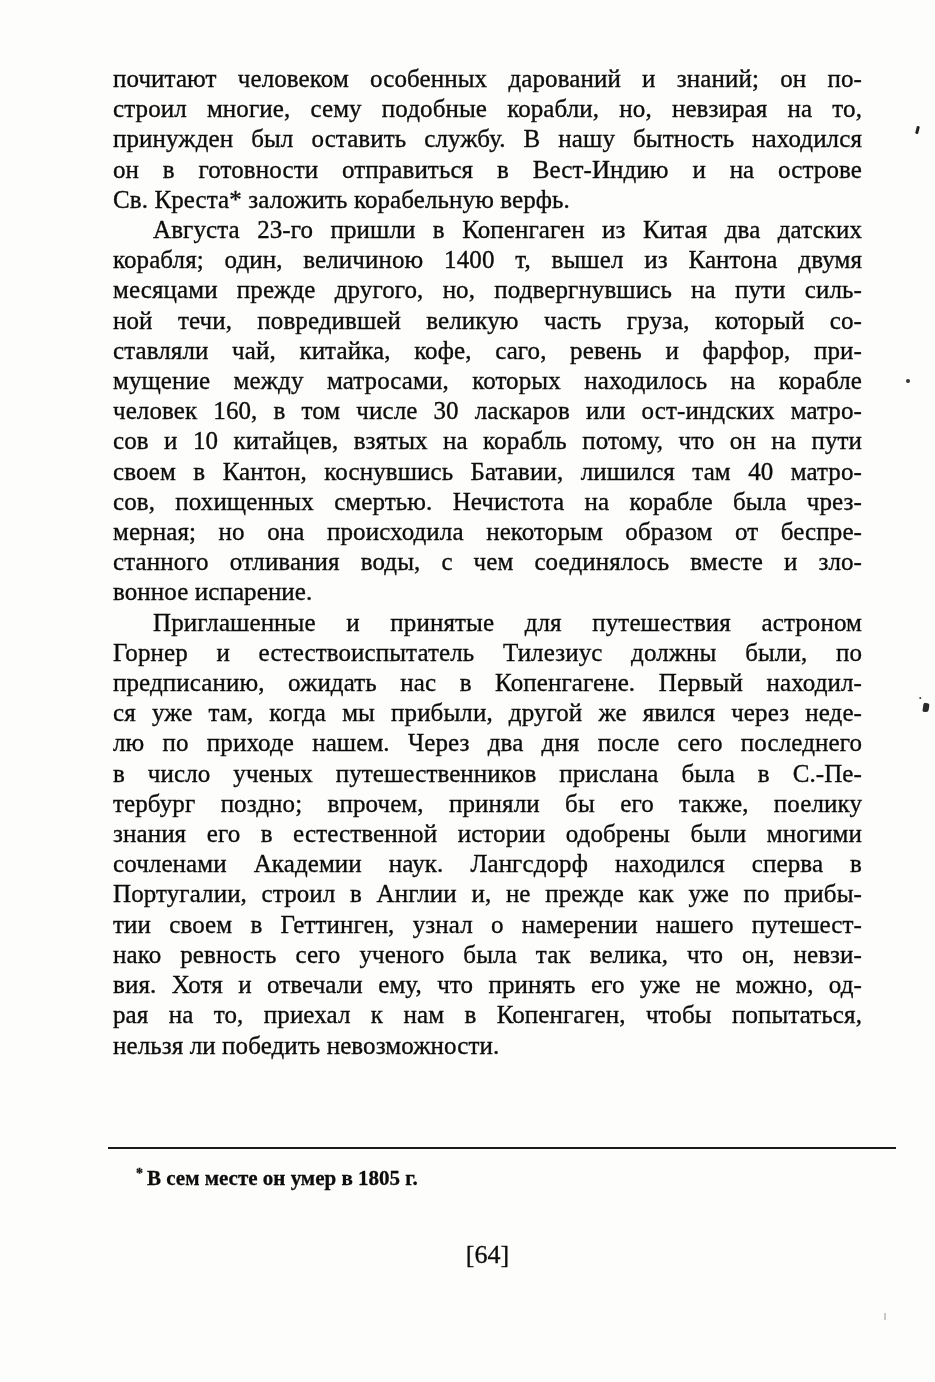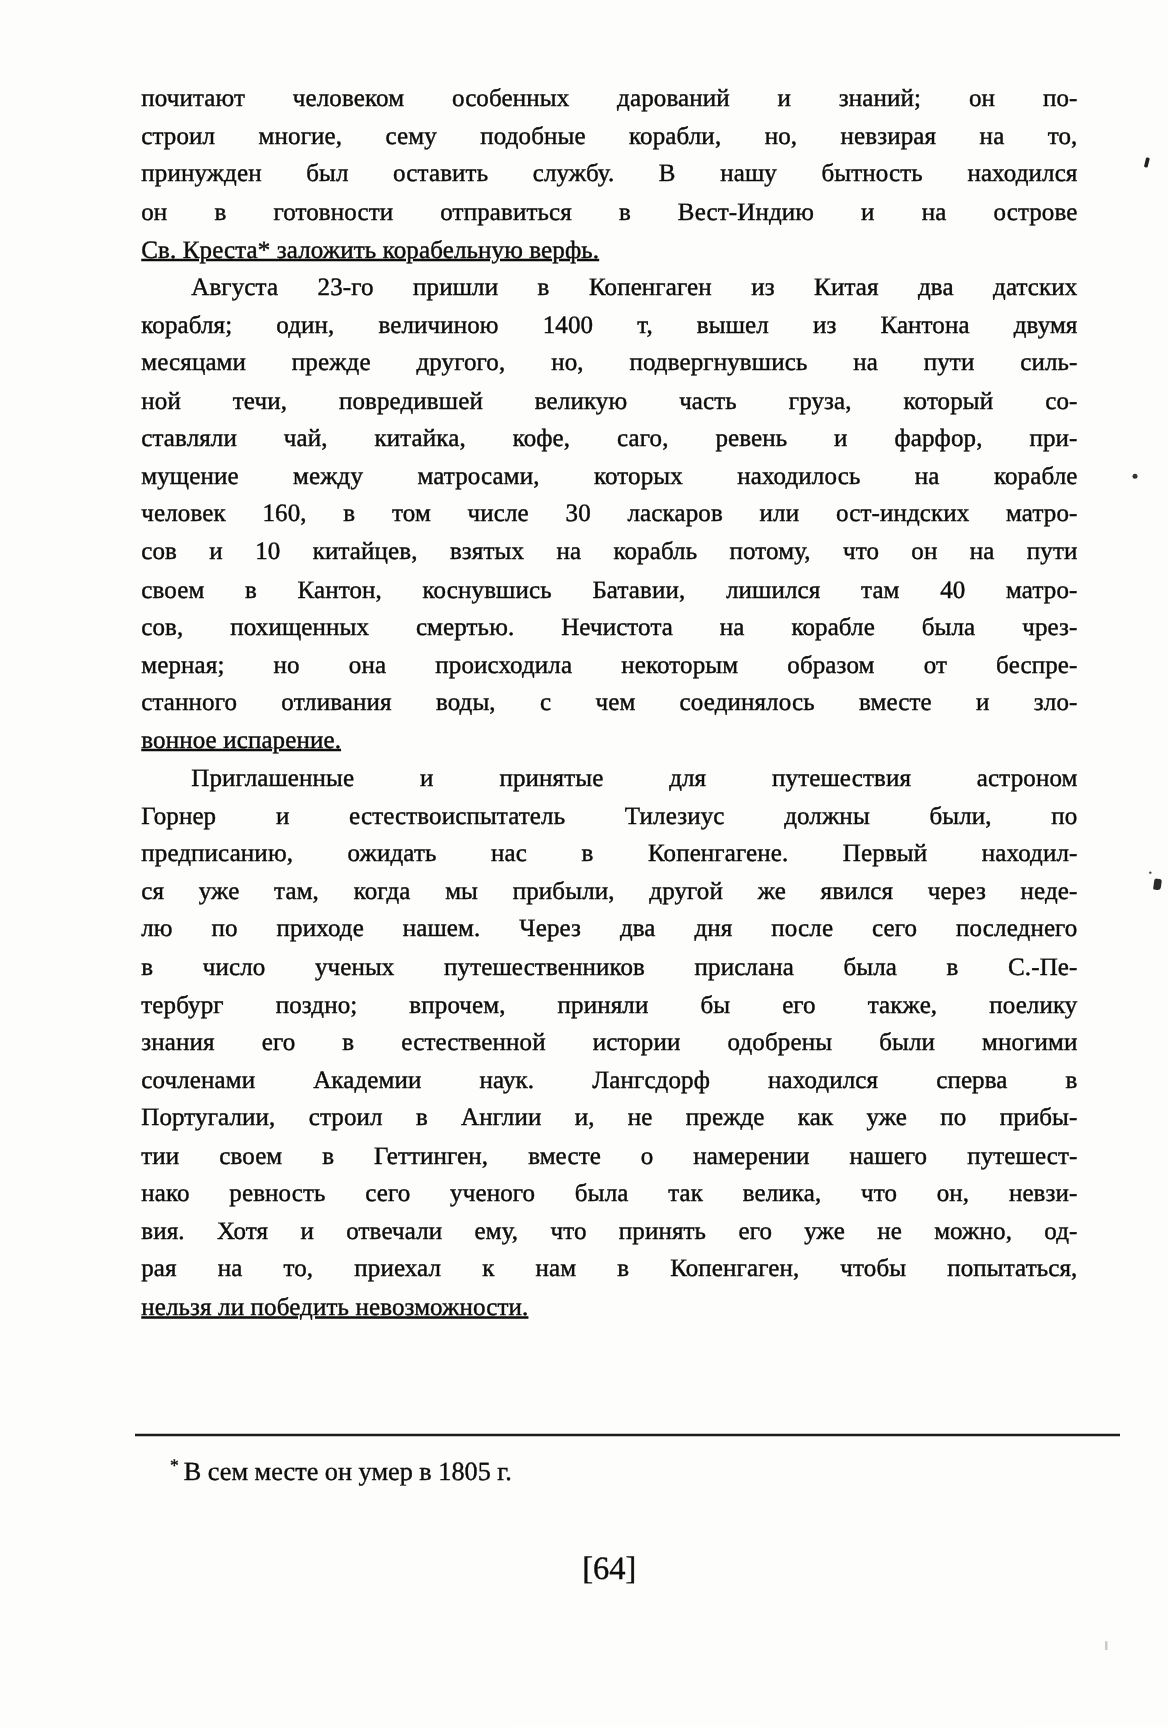--- a/index.html
+++ b/index.html
@@ -16,45 +16,46 @@
     font-family: "Liberation Serif", "DejaVu Serif", serif;
     color: #0d0d0d;
   }
   .text-block {
     position: absolute;
     left: 113px;
     top: 64px;
     width: 749px;
   }
   .line {
-    font-size: 20px;
+    font-size: 25px;
     line-height: 30.2px;
     text-align: justify;
     text-align-last: justify;
     white-space: normal;
     letter-spacing: 0.1px;
     -webkit-text-stroke: 0.35px #0d0d0d;
   }
   .line.indent { padding-left: 40px; }
-  .line.para-last { text-align-last: left; text-decoration: underline; }
+  .line.para-last { text-align-last: left; }
 
   .footnote-rule {
     position: absolute;
     left: 108px;
     top: 1147px;
     width: 788px;
     height: 2px;
     background: #1b1b1b;
   }
   .footnote {
     position: absolute;
     left: 136px;
     top: 1161px;
     font-size: 21px;
     line-height: 26px;
+    font-weight: bold;
     -webkit-text-stroke: 0.3px #0d0d0d;
   }
   .fn-marker {
     font-size: 14px;
     vertical-align: 7px;
     margin-right: 4px;
   }
   .page-number {
     position: absolute;
     left: 113px;
@@ -133,21 +134,21 @@
         <div class="line indent">Приглашенные и принятые для путешествия астроном</div>
         <div class="line">Горнер и естествоиспытатель Тилезиус должны были, по</div>
         <div class="line">предписанию, ожидать нас в Копенгагене. Первый находил-</div>
         <div class="line">ся уже там, когда мы прибыли, другой же явился через неде-</div>
         <div class="line">лю по приходе нашем. Через два дня после сего последнего</div>
         <div class="line">в число ученых путешественников прислана была в С.-Пе-</div>
         <div class="line">тербург поздно; впрочем, приняли бы его также, поелику</div>
         <div class="line">знания его в естественной истории одобрены были многими</div>
         <div class="line">сочленами Академии наук. Лангсдорф находился сперва в</div>
         <div class="line">Португалии, строил в Англии и, не прежде как уже по прибы-</div>
-        <div class="line">тии своем в Геттинген, вместе о намерении нашего путешест-</div>
+        <div class="line">тии своем в Геттинген, узнал о намерении нашего путешест-</div>
         <div class="line">нако ревность сего ученого была так велика, что он, невзи-</div>
         <div class="line">вия. Хотя и отвечали ему, что принять его уже не можно, од-</div>
         <div class="line">рая на то, приехал к нам в Копенгаген, чтобы попытаться,</div>
         <div class="line para-last">нельзя ли победить невозможности.</div>
       </div>
     </div>
 
   <div class="footnote-rule"></div>
 
   <div class="footnote">

